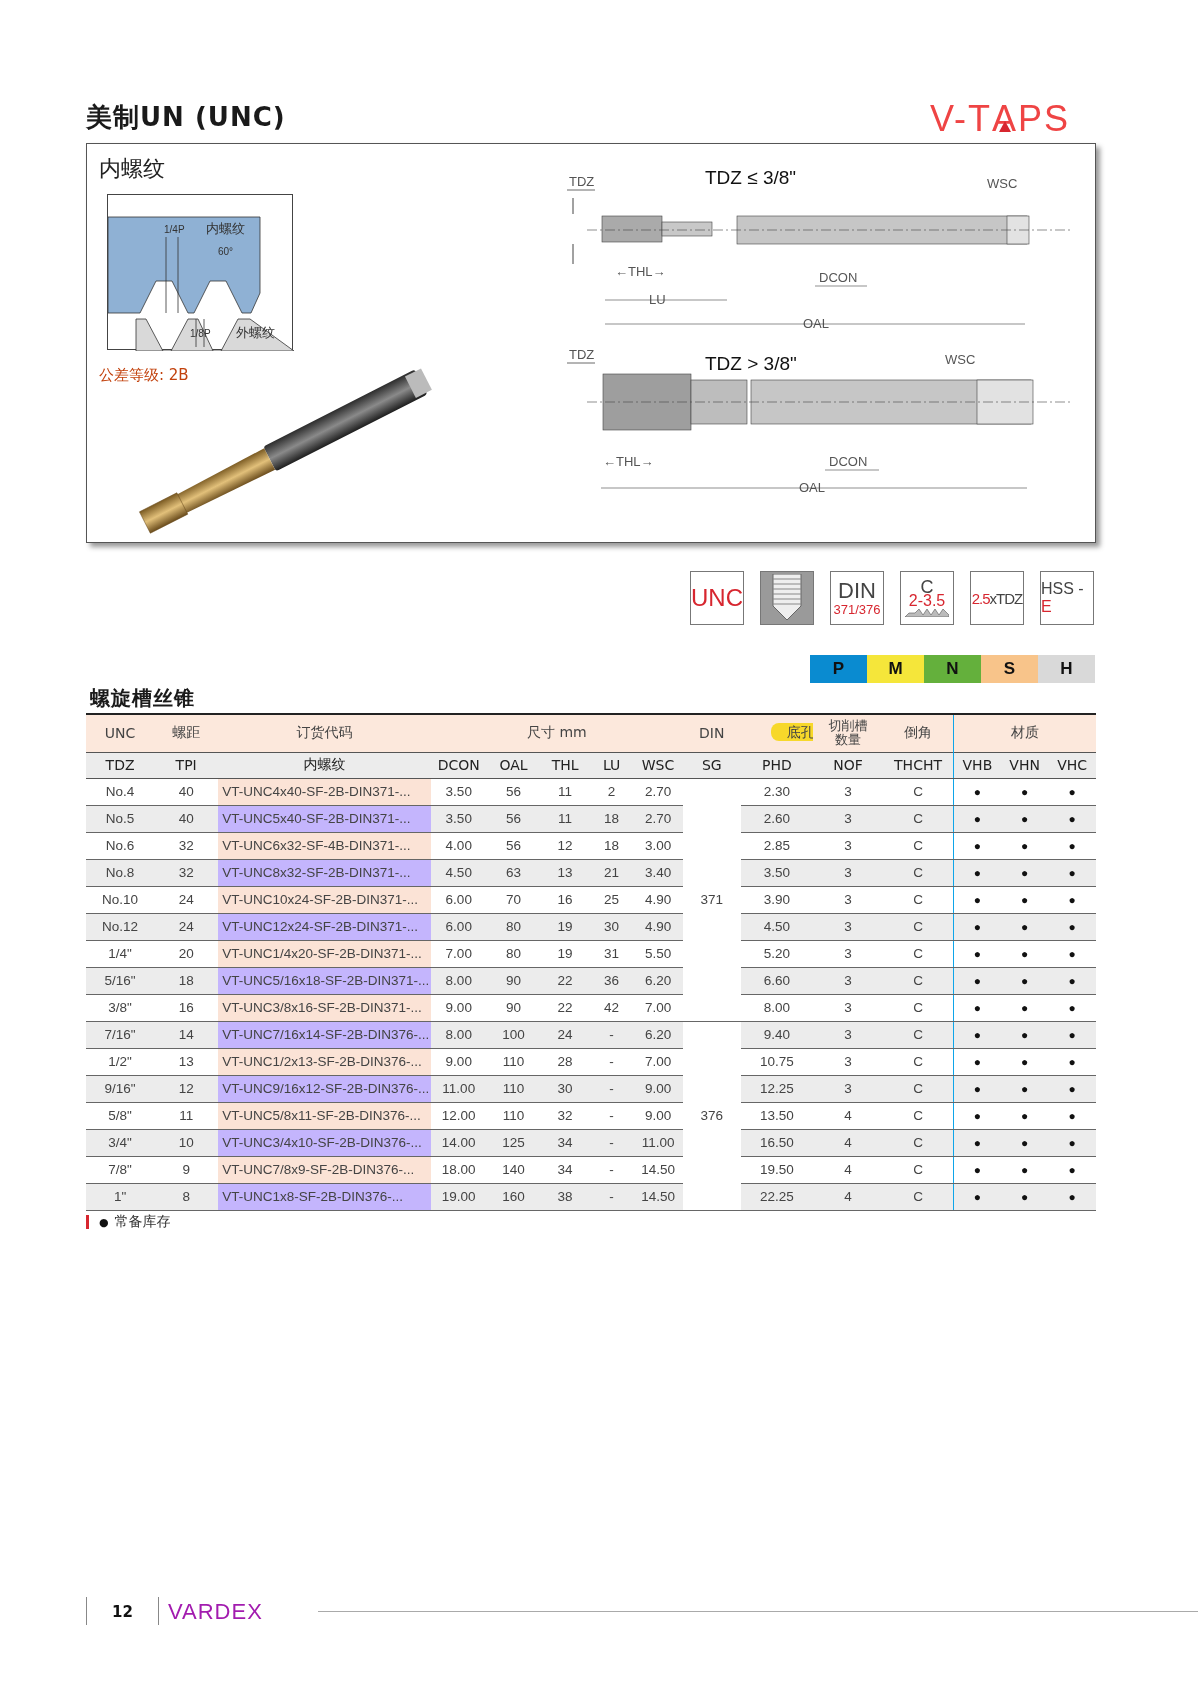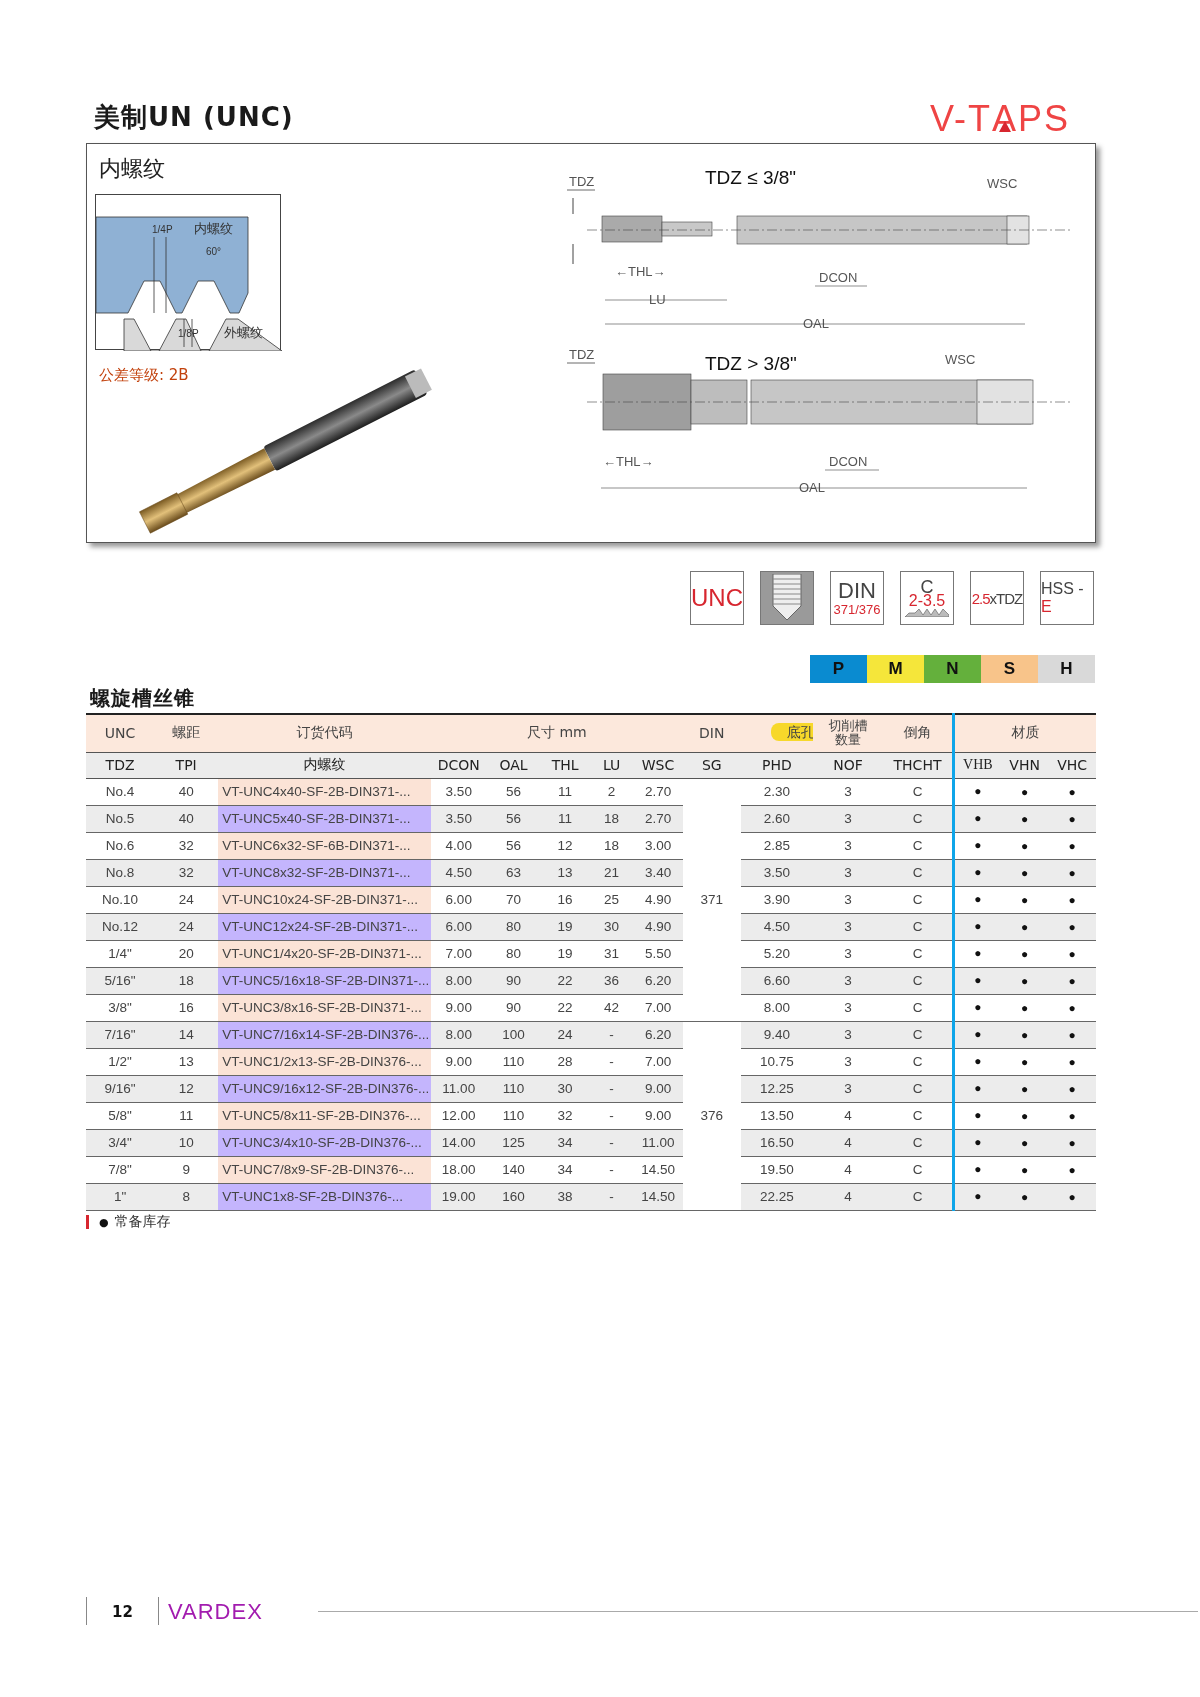--- a/index.html
+++ b/index.html
@@ -1,27 +1,27 @@
 <!DOCTYPE html>
 <html><head>
 <meta charset="utf-8">
 <style>
   * { box-sizing: border-box; margin: 0; padding: 0; }
   html, body { width: 1200px; height: 1697px; background: #ffffff; }
   body { font-family: "DejaVu Sans", sans-serif; color: #222; position: relative; overflow: hidden; }
 
-  .page-title { position: absolute; left: 94px; top: 100px; font-size: 26px; font-weight: bold; color: #1a1a1a; letter-spacing: 1px; }
+  .page-title { position: absolute; left: 86px; top: 100px; font-size: 26px; font-weight: bold; color: #1a1a1a; letter-spacing: 1px; }
   .brand-logo { position: absolute; left: 930px; top: 98px; font-family: "Liberation Sans", sans-serif; font-size: 36px; color: #ef4444; letter-spacing: 2px; font-weight: normal; }
   .brand-logo .a { position: relative; display: inline-block; }
   .brand-logo .a::after { content: ""; position: absolute; left: 50%; bottom: 8px; transform: translateX(-50%); width: 0; height: 0; border-left: 6px solid transparent; border-right: 6px solid transparent; border-bottom: 11px solid #d7262f; }
 
   .panel { position: absolute; left: 86px; top: 143px; width: 1010px; height: 400px; border: 1px solid #555; background: #fff; box-shadow: 4px 4px 5px #999; }
   .panel-sub { position: absolute; left: 12px; top: 10px; font-size: 22px; color: #222; }
 
-  .thread-diagram { position: absolute; left: 8px; top: 50px; width: 186px; height: 156px; border: 1px solid #444; background: #fff; }
+  .thread-diagram { position: absolute; left: 20px; top: 50px; width: 186px; height: 156px; border: 1px solid #444; background: #fff; }
   .tolerance { position: absolute; left: 12px; top: 222px; font-size: 15px; color: #c2410c; }
 
   .tap-photo { position: absolute; left: 20px; top: 220px; width: 360px; height: 170px; }
 
   .tech-drawing { position: absolute; left: 480px; top: 10px; width: 520px; height: 380px; }
 
   .badges { position: absolute; top: 571px; left: 690px; display: flex; gap: 16px; }
   .badge { width: 54px; height: 54px; border: 1px solid #777; background: #fff; display: flex; flex-direction: column; align-items: center; justify-content: center; font-family: "Liberation Sans", sans-serif; }
   .badge.unc span { color: #d7262f; font-size: 24px; }
   .badge.thread { background: #9a9a9a; }
@@ -42,21 +42,21 @@
   table.data { position: absolute; left: 86px; top: 713px; width: 1010px; border-collapse: collapse; font-family: "DejaVu Sans", sans-serif; font-size: 13px; color: #444; table-layout: fixed; }
   table.data th, table.data td { text-align: center; padding: 0 2px; white-space: nowrap; overflow: hidden; }
   table.data tr.h1 th { background: #fce8dc; height: 38px; font-weight: normal; font-size: 14px; color: #444; border-top: 2px solid #222; }
   table.data tr.h2 th { background: #ececec; height: 26px; font-weight: normal; font-size: 14px; color: #222; border-top: 1px solid #555; border-bottom: 1px solid #555; }
   table.data td { height: 27px; border-bottom: 1px solid #666; font-size: 13.5px; font-family: "Liberation Sans", sans-serif; color: #444; }
   table.data tr.alt td { background: #ececec; }
   table.data td.code { background: #fbe3d6; text-align: left; padding-left: 4px; }
   table.data tr.alt td.code { background: #c4b5fd; }
   table.data td.sg { background: #fff !important; border-bottom: none; vertical-align: middle; }
   table.data td.sg.groupend { border-bottom: 1px solid #666; }
-  table.data .lsep { border-left: 3px solid #0ea5e9; font-family: Liberation Serif, serif; }
+  table.data .lsep { border-left: 1px solid #0ea5e9; }
   .phd-hl { background: #f7d82a; border-radius: 8px; padding: 1px 16px; margin-left: 28px; }
   .two-line { line-height: 14px; font-size: 13px; }
   table.data td.dot { font-size: 12px; color: #111; }
 
   .legend { position: absolute; left: 86px; top: 1213px; display: flex; align-items: center; font-size: 14px; color: #333; }
   .legend .bar { width: 3px; height: 14px; background: #d7262f; margin-right: 10px; }
   .legend .bullet { margin-right: 6px; font-size: 11px; color: #111; }
 
   .footer { position: absolute; top: 1597px; left: 86px; width: 1114px; height: 30px; }
   .footer .vbar1 { position: absolute; left: 0; top: 0; width: 1px; height: 28px; background: #888; }
@@ -285,21 +285,21 @@
         <td>2.60</td>
         <td>3</td>
         <td>C</td>
         <td class="lsep dot">●</td>
         <td class="dot">●</td>
         <td class="dot">●</td>
       </tr>
       <tr>
         <td>No.6</td>
         <td>32</td>
-        <td class="code">VT-UNC6x32-SF-6B-DIN371-...</td>
+        <td class="code">VT-UNC6x32-SF-4B-DIN371-...</td>
         <td>4.00</td>
         <td>56</td>
         <td>12</td>
         <td>18</td>
         <td>3.00</td>
         <td>2.85</td>
         <td>3</td>
         <td>C</td>
         <td class="lsep dot">●</td>
         <td class="dot">●</td>

